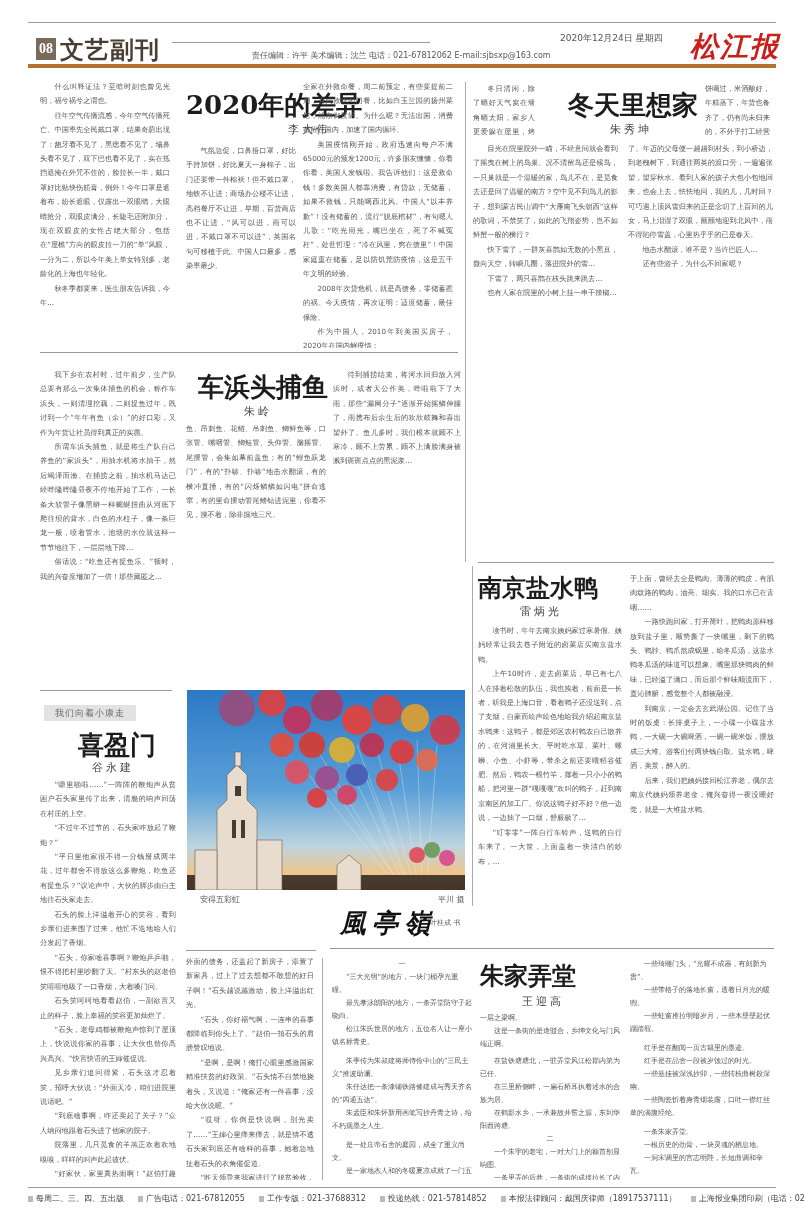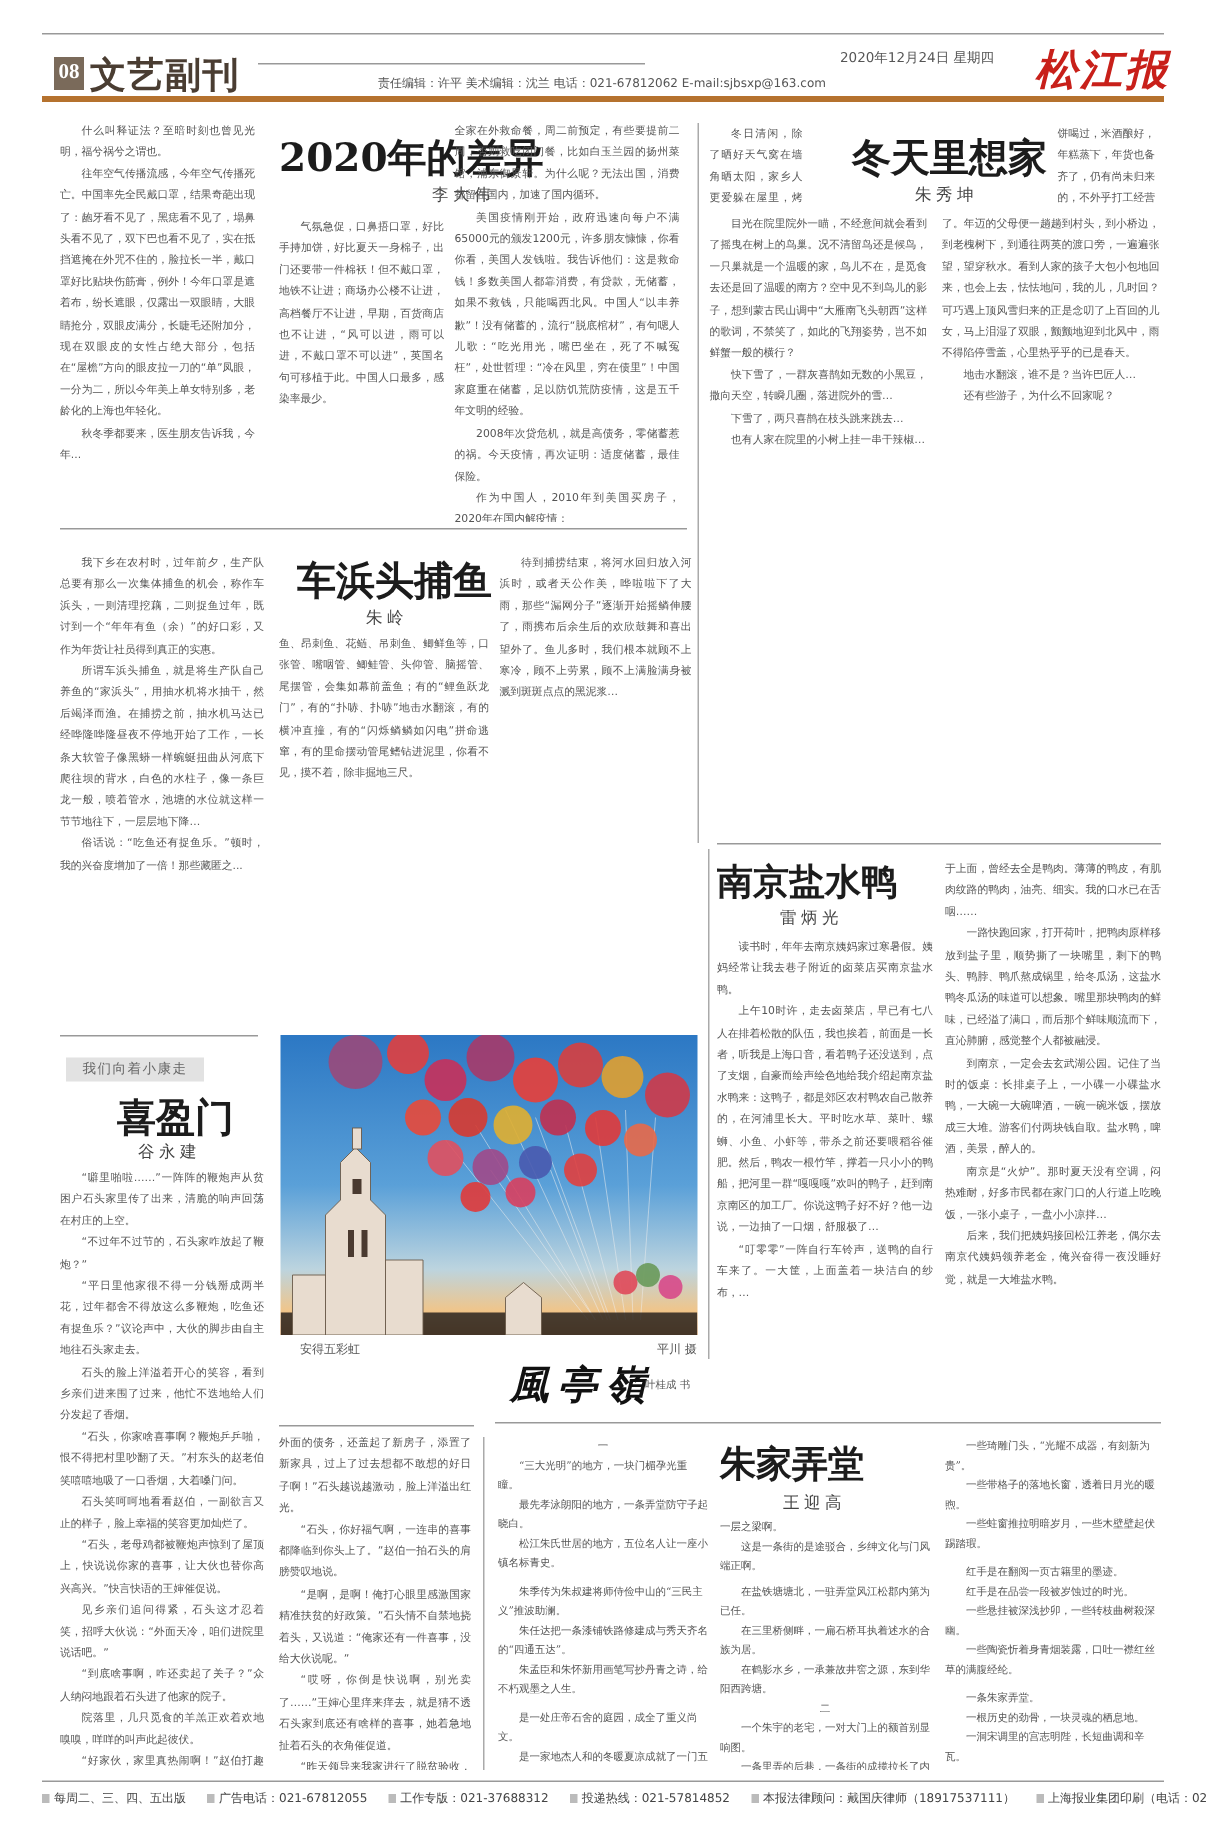--- a/index.html
+++ b/index.html
@@ -108,21 +108,20 @@
 <div class="author" style="left:520px;top:604px;">雷炳光</div>
 <div class="col" style="left:478px;top:624px;width:144px;height:296px;">
   <p>读书时，年年去南京姨妈家过寒暑假。姨妈经常让我去巷子附近的卤菜店买南京盐水鸭。</p>
   <p>上午10时许，走去卤菜店，早已有七八人在排着松散的队伍，我也挨着，前面是一长者，听我是上海口音，看着鸭子还没送到，点了支烟，自豪而绘声绘色地给我介绍起南京盐水鸭来：这鸭子，都是郊区农村鸭农自己散养的，在河浦里长大。平时吃水草、菜叶、螺蛳、小鱼、小虾等，带杀之前还要喂稻谷催肥。然后，鸭农一根竹竿，撑着一只小小的鸭船，把河里一群“嘎嘎嘎”欢叫的鸭子，赶到南京南区的加工厂。你说这鸭子好不好？他一边说，一边抽了一口烟，舒服极了…</p>
   <p>“叮零零”一阵自行车铃声，送鸭的自行车来了。一大筐，上面盖着一块洁白的纱布，…</p>
 </div>
 <div class="col" style="left:630px;top:572px;width:144px;height:348px;">
   <p style="text-indent:0">于上面，曾经去全是鸭肉。薄薄的鸭皮，有肌肉纹路的鸭肉，油亮、细实。我的口水已在舌咽……</p>
   <p>一路快跑回家，打开荷叶，把鸭肉原样移放到盐子里，顺势撕了一块嘴里，剩下的鸭头、鸭脖、鸭爪熬成锅里，给冬瓜汤，这盐水鸭冬瓜汤的味道可以想象。嘴里那块鸭肉的鲜味，已经溢了满口，而后那个鲜味顺流而下，直沁肺腑，感觉整个人都被融浸。</p>
   <p>到南京，一定会去玄武湖公园。记住了当时的饭桌：长排桌子上，一小碟一小碟盐水鸭，一大碗一大碗啤酒，一碗一碗米饭，摆放成三大堆。游客们付两块钱自取。盐水鸭，啤酒，美景，醉人的。</p>
-  <p>南京是“火炉”。那时夏天没有空调，闷热难耐，好多市民都在家门口的人行道上吃晚饭，一张小桌子，一盘小小凉拌…</p>
   <p>后来，我们把姨妈接回松江养老，偶尔去南京代姨妈领养老金，俺兴奋得一夜没睡好觉，就是一大堆盐水鸭。</p>
 </div>
 <div class="vline" style="left:472px;top:566px;height:340px;"></div>
 
 <div class="abs kicker">我们向着小康走</div>
 <div class="title" style="left:78px;top:728px;font-size:26px;">喜盈门</div>
 <div class="author" style="left:92px;top:760px;">谷永建</div>
 <div class="col" style="left:40px;top:778px;width:136px;height:402px;">
   <p>“噼里啪啦……”一阵阵的鞭炮声从贫困户石头家里传了出来，清脆的响声回荡在村庄的上空。</p>
   <p>“不过年不过节的，石头家咋放起了鞭炮？”</p>

